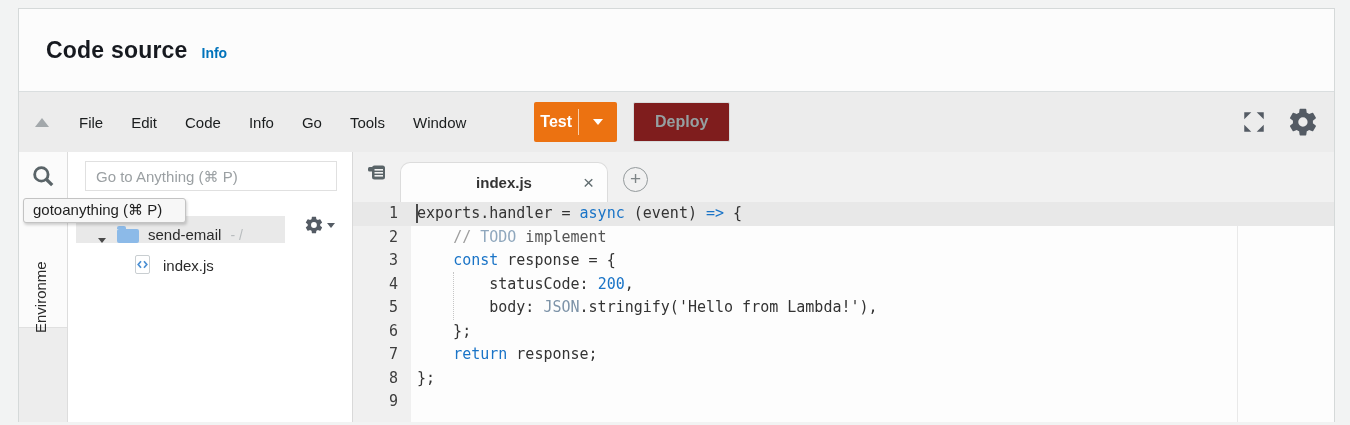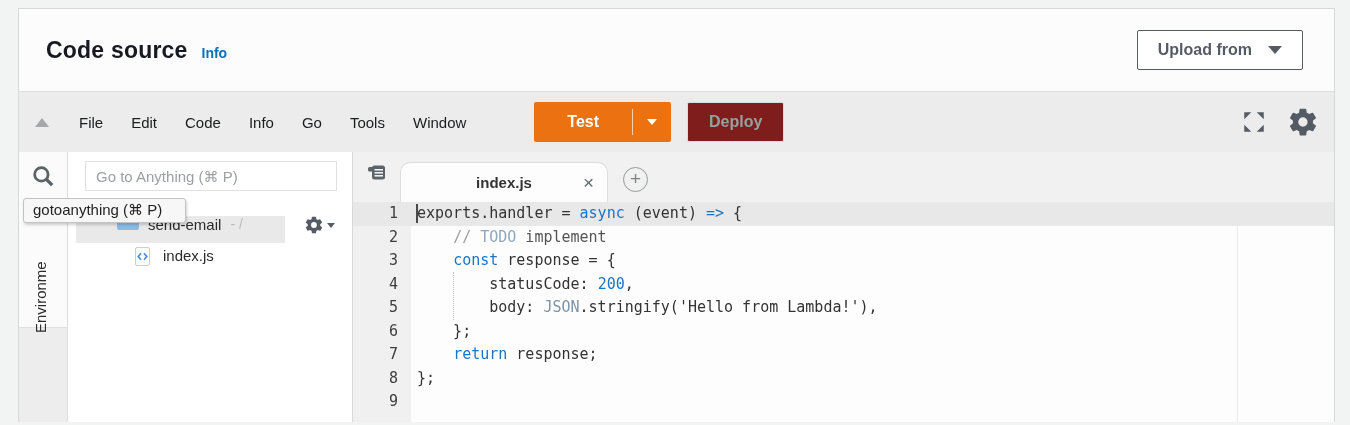--- a/index.html
+++ b/index.html
@@ -21,21 +21,21 @@
 
   
   .menubar{height:60px;flex:0 0 60px;background:#ececec;border-top:1px solid #dadedf;
            display:flex;align-items:center;position:relative;}
   .collapse-btn{width:46px;display:flex;justify-content:center;cursor:pointer;}
   .collapse-tri{width:0;height:0;border-left:7px solid transparent;border-right:7px solid transparent;
                 border-bottom:9px solid #a3a8ab;}
   .menu-items{display:flex;align-items:center;}
   .menu-item{font-size:15px;color:#1a1d1e;padding:0 14px;cursor:pointer;}
   .test-group{margin-left:54px;height:40px;display:flex;background:#ec7211;border-radius:2px;overflow:hidden;cursor:pointer;}
-  .test-main{padding:0 33px;line-height:40px;color:#fff;font-weight:bold;font-size:16px;}
+  .test-main{padding:0 6px;line-height:40px;color:#fff;font-weight:bold;font-size:16px;}
   .test-divider{width:1px;background:rgba(255,255,255,.65);margin:7px 0;}
   .test-caret-btn{width:38px;display:flex;align-items:center;justify-content:center;}
   .test-caret{width:0;height:0;border-left:5px solid transparent;border-right:5px solid transparent;
               border-top:6px solid #fff;}
   .deploy-btn{margin-left:16px;height:40px;box-sizing:border-box;padding:0 21px;background:#7f1d1d;
               border:1px solid #d8dcdc;border-radius:2px;color:#95a0a1;font-weight:bold;font-size:16px;
               line-height:38px;cursor:pointer;}
   .mb-right{margin-left:auto;display:flex;align-items:center;gap:20px;padding-right:15px;}
   .icon-btn{cursor:pointer;display:flex;align-items:center;justify-content:center;}
 
@@ -46,21 +46,21 @@
   .rail-bottom{position:absolute;left:0;right:0;top:175px;bottom:0;background:#ededed;border-top:1px solid #e0e0e0;}
   .rail-search{position:absolute;left:11px;top:11px;}
   .env-label{position:absolute;left:13px;top:181px;transform-origin:0 0;transform:rotate(-90deg);
              font-size:15px;color:#2b2b2b;white-space:nowrap;cursor:pointer;}
 
   .tree-panel{width:284px;flex:0 0 284px;position:relative;background:#ffffff;border-right:1px solid #d9d9d9;}
   .goto-input{position:absolute;left:17px;top:9px;width:252px;height:30px;box-sizing:border-box;
               border:1px solid #e0e0e0;background:#fff;font-size:15px;color:#444;padding:0 10px;outline:none;
               font-family:"Liberation Sans","DejaVu Sans",sans-serif;}
   .goto-input::placeholder{color:#9ba0a3;opacity:1;}
-  .tree-row{position:absolute;display:flex;align-items:flex-start;cursor:pointer;}
+  .tree-row{position:absolute;display:flex;align-items:flex-end;cursor:pointer;}
   .row-folder{left:8px;top:64px;width:209px;height:27px;background:#e9e9e9;padding-left:22px;box-sizing:border-box;}
   .tree-caret{width:0;height:0;border-left:4px solid transparent;border-right:4px solid transparent;
               border-top:5px solid #4a4a4a;margin-right:11px;}
   .folder-ico{width:22px;height:14px;background:#8cbae8;border-radius:2px;position:relative;margin-right:9px;flex:0 0 22px;}
   .folder-ico:before{content:"";position:absolute;top:-3px;left:0;width:9px;height:3px;background:#8cbae8;
                      border-radius:2px 2px 0 0;}
   .tree-label{font-size:15px;color:#2b2b2b;}
   .tree-suffix{font-size:14px;color:#b8bcbe;margin-left:9px;}
   .tree-gear{position:absolute;left:236px;top:63px;display:flex;align-items:center;cursor:pointer;}
   .gear-mini-caret{width:0;height:0;border-left:4px solid transparent;border-right:4px solid transparent;
@@ -109,24 +109,20 @@
 </style>
 </head>
 <body>
 
 <div class="page">
   <div class="card">
 
     <div class="header">
       <h1 class="page-title">Code source</h1>
       <span class="info-link">Info</span>
-      <div class="upload-btn">
-        <span>Upload from</span>
-        <span class="upload-caret"></span>
-      </div>
     </div>
 
     <div class="menubar">
       <div class="collapse-btn">
         <span class="collapse-tri"></span>
       </div>
       <div class="menu-items" id="menu-items">
           <span class="menu-item">File</span>
           <span class="menu-item">Edit</span>
           <span class="menu-item">Code</span>

